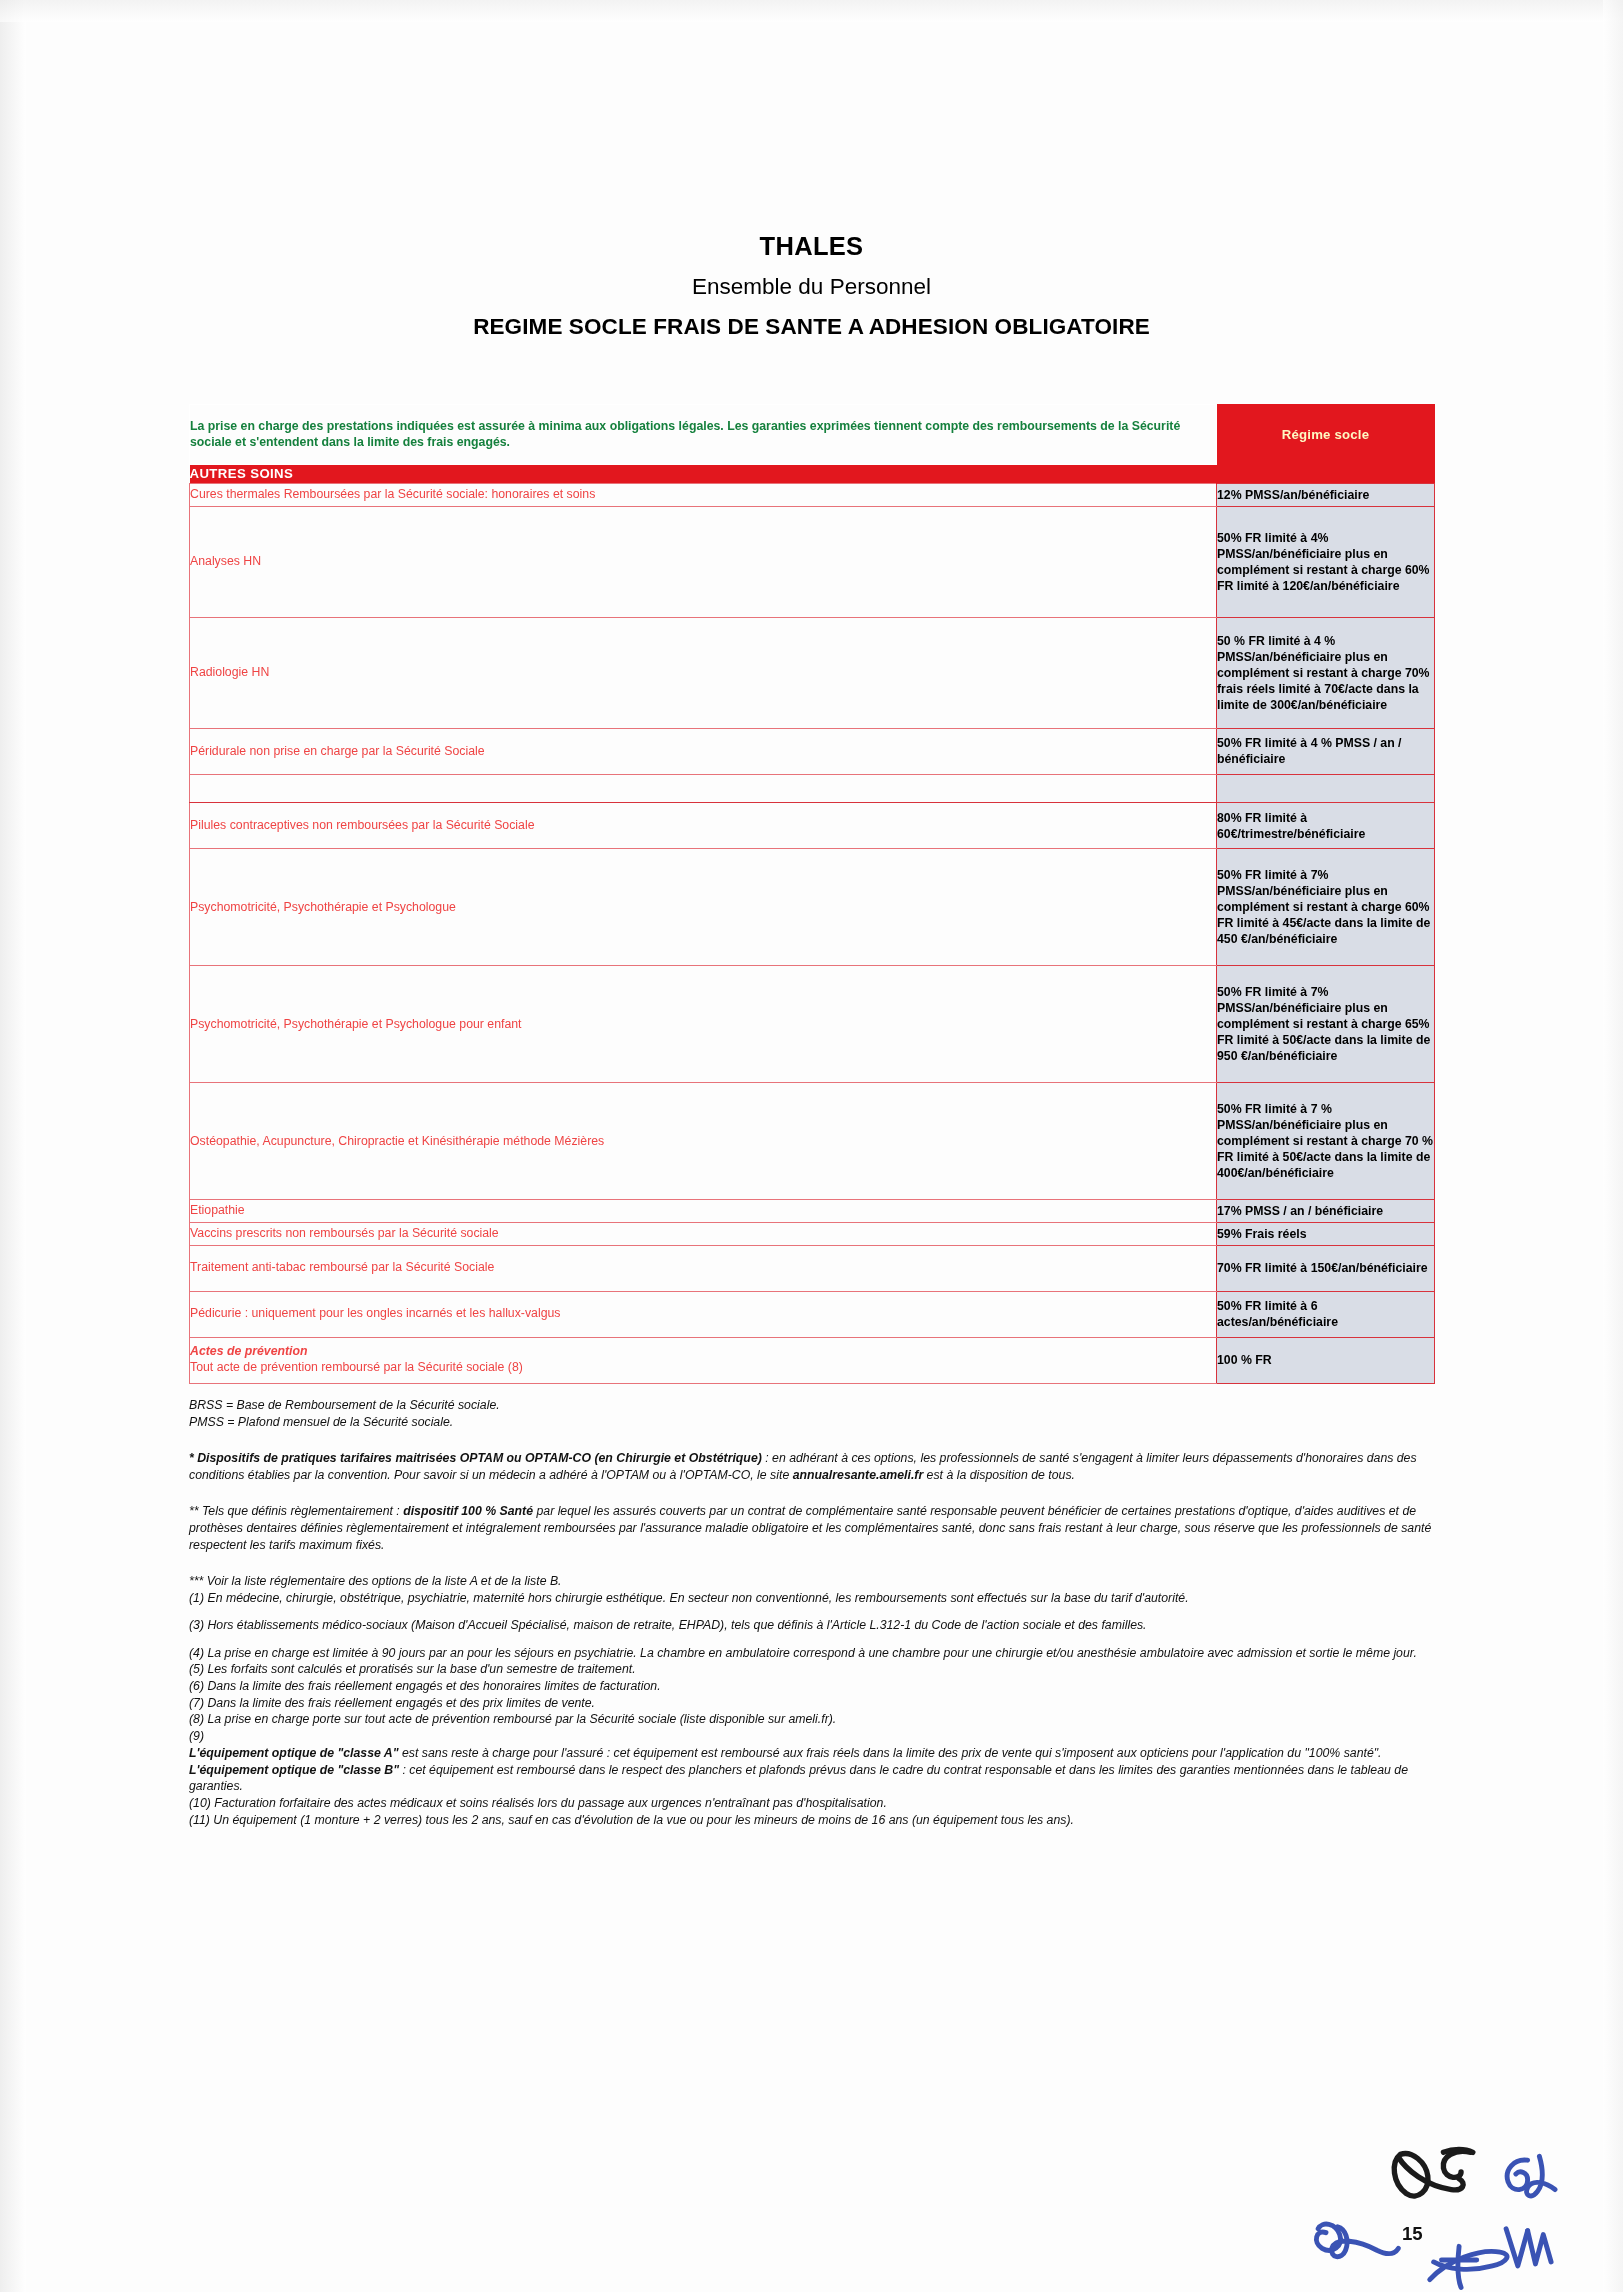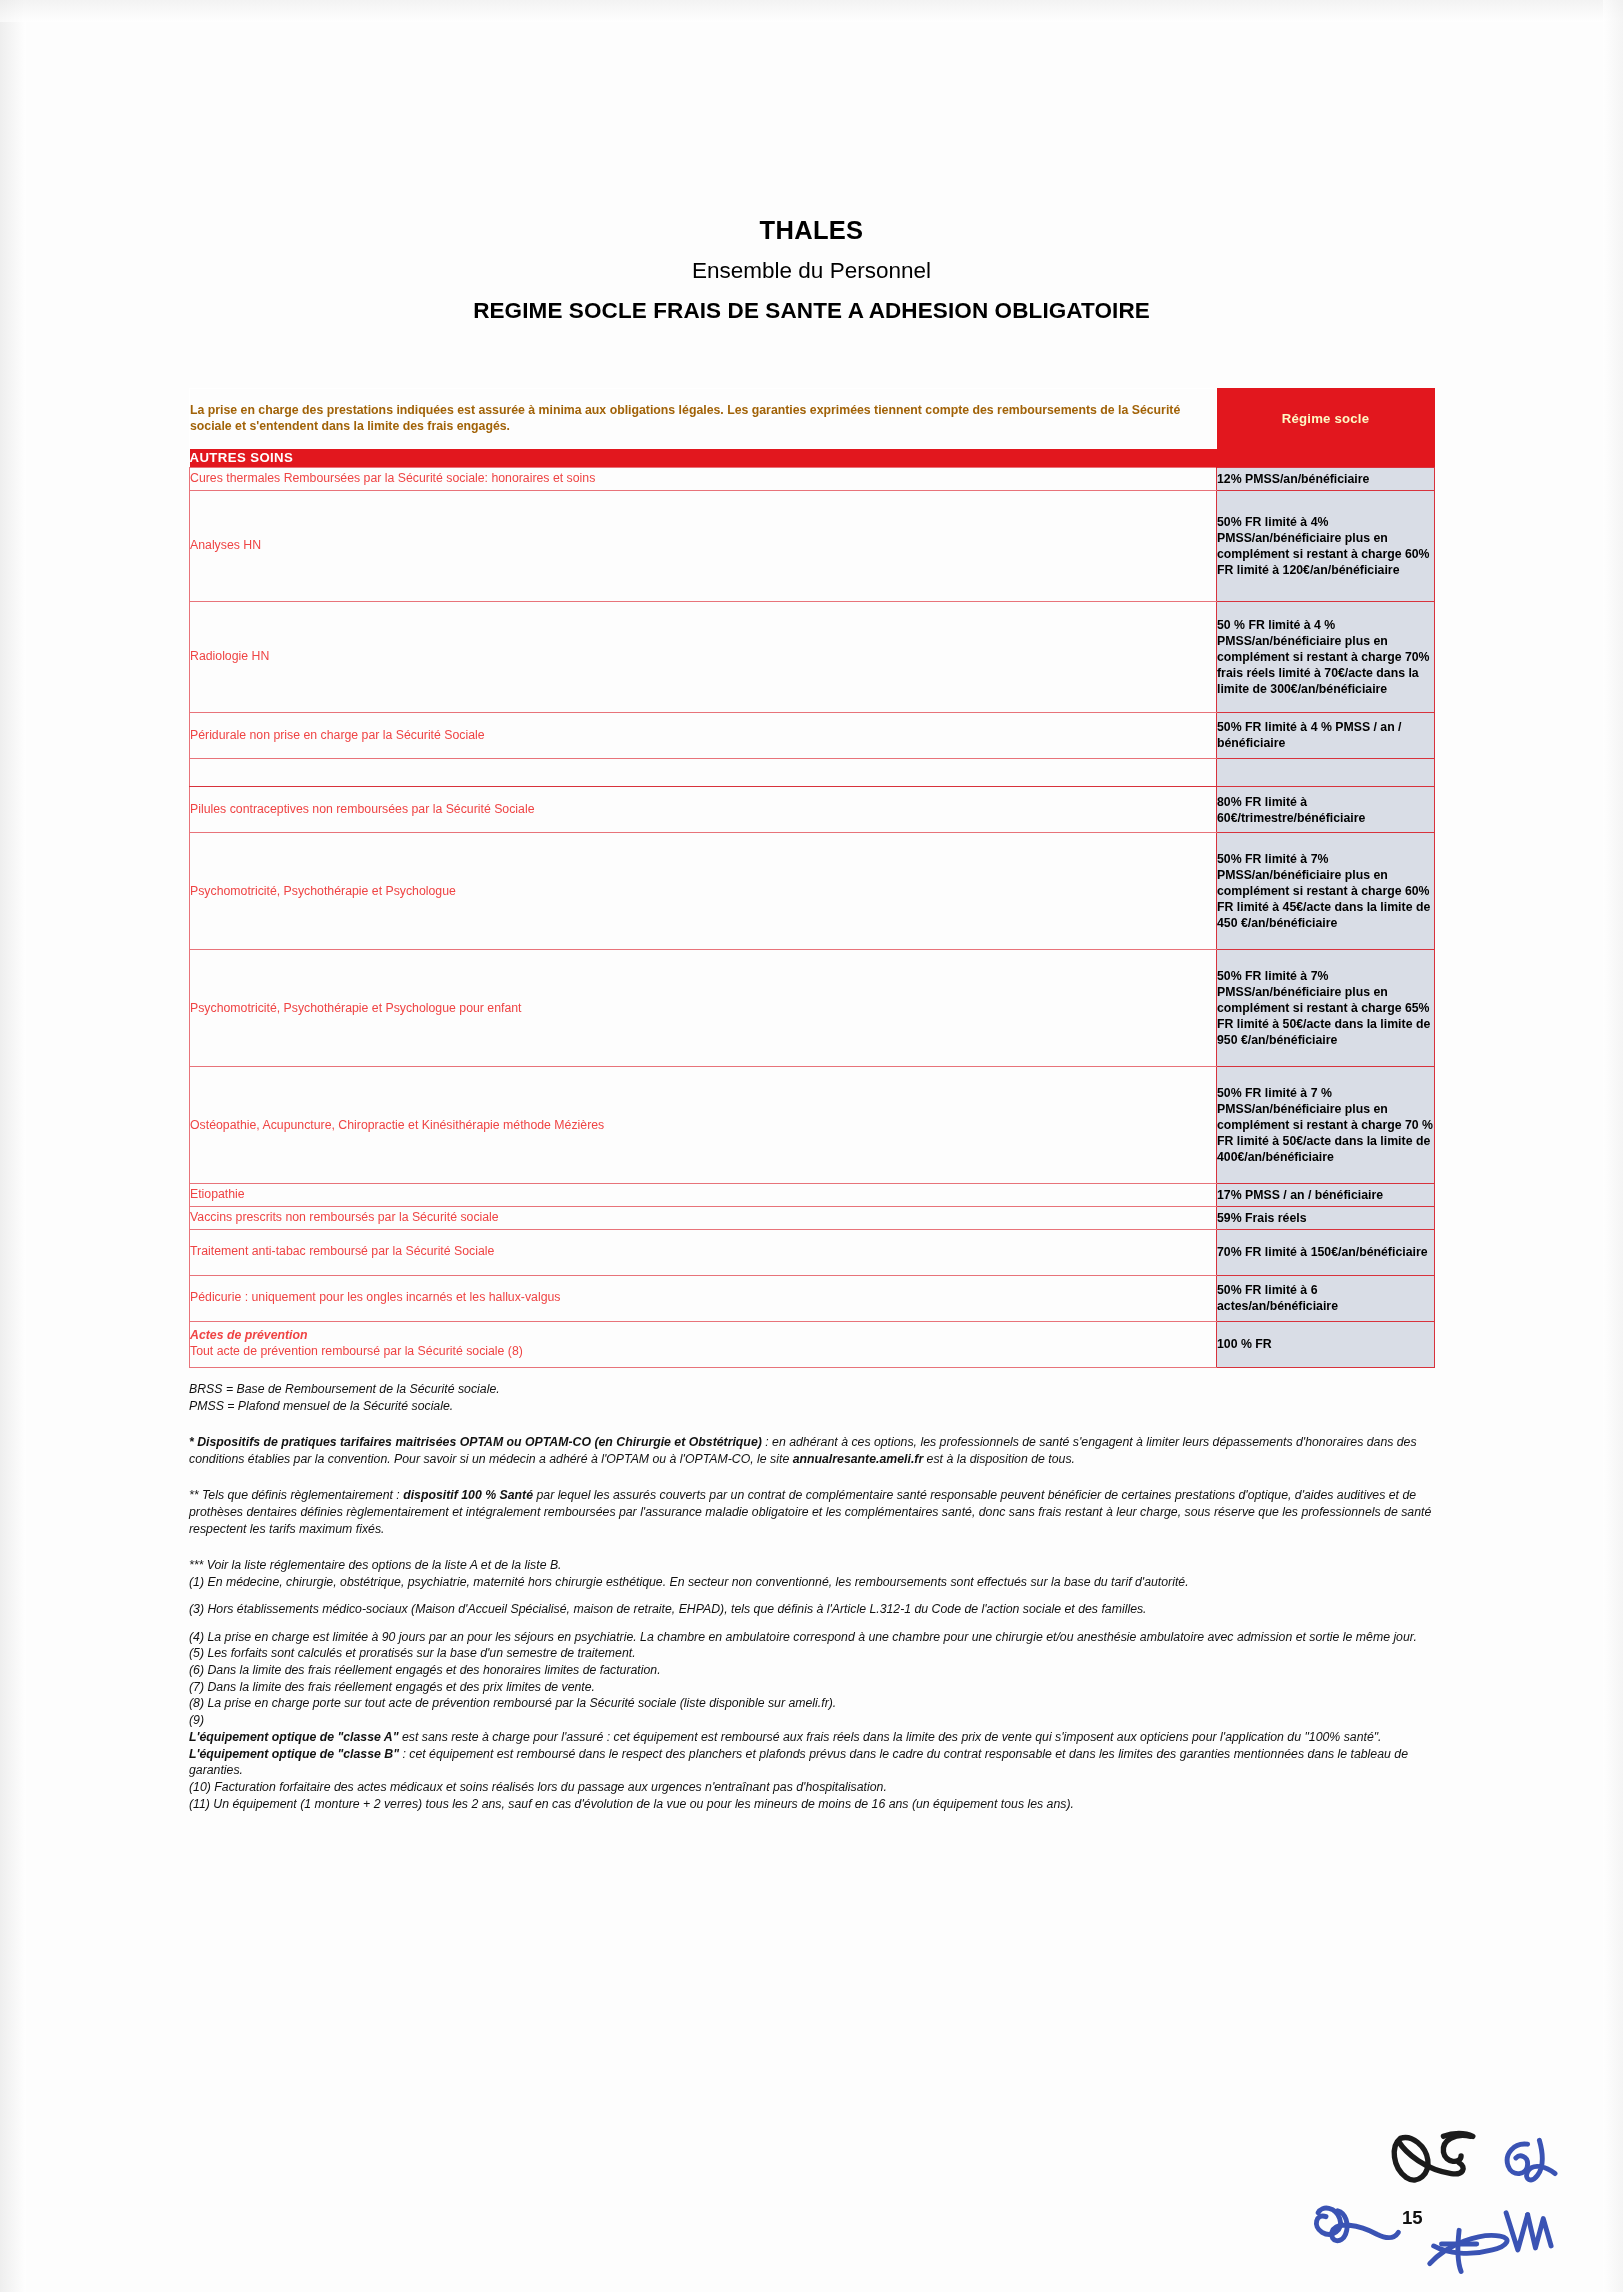--- a/index.html
+++ b/index.html
@@ -34,21 +34,21 @@
   #scan-shade-right {
     position: absolute;
     right: 0; top: 0; width: 19.6px; height: 2293px;
     background: linear-gradient(to left, #efefef, #ffffff);
     opacity: .6;
   }
 
   .content {
     position: absolute;
     left: 0;
-    top: 0;
+    top: 16px;
     width: 1623px;
   }
 
   
   .title-block {
     text-align: center;
     margin-top: 214px;
   }
   .t-main {
     font-size: 25.5px;
@@ -90,21 +90,21 @@
   .col-value { width: 218px; }
 
   
   .intro-cell {
     border: 1px solid #ffffff;
     padding: 8.8px 7.8px 8.8px 5.9px;
     font-size: 12.3px;
     line-height: 16px;
     font-weight: bold;
     vertical-align: top;
-    color: #a16207;
+    color: #15803d;
   }
   .regime-head {
     background: #e2171e;
     color: #fef9c3;
     text-align: center;
     font-size: 13.2px;
     font-weight: bold;
     height: 59px;
     border: 1px solid #e2171e;
     letter-spacing: 0.2px;

